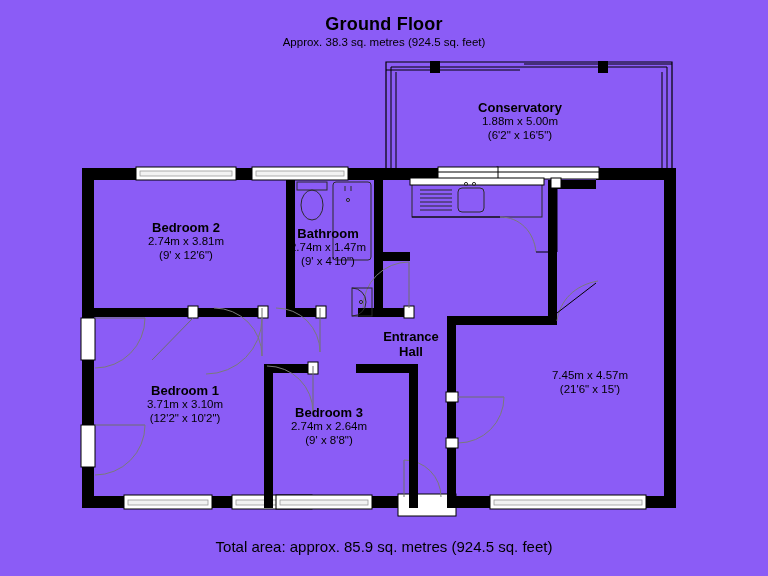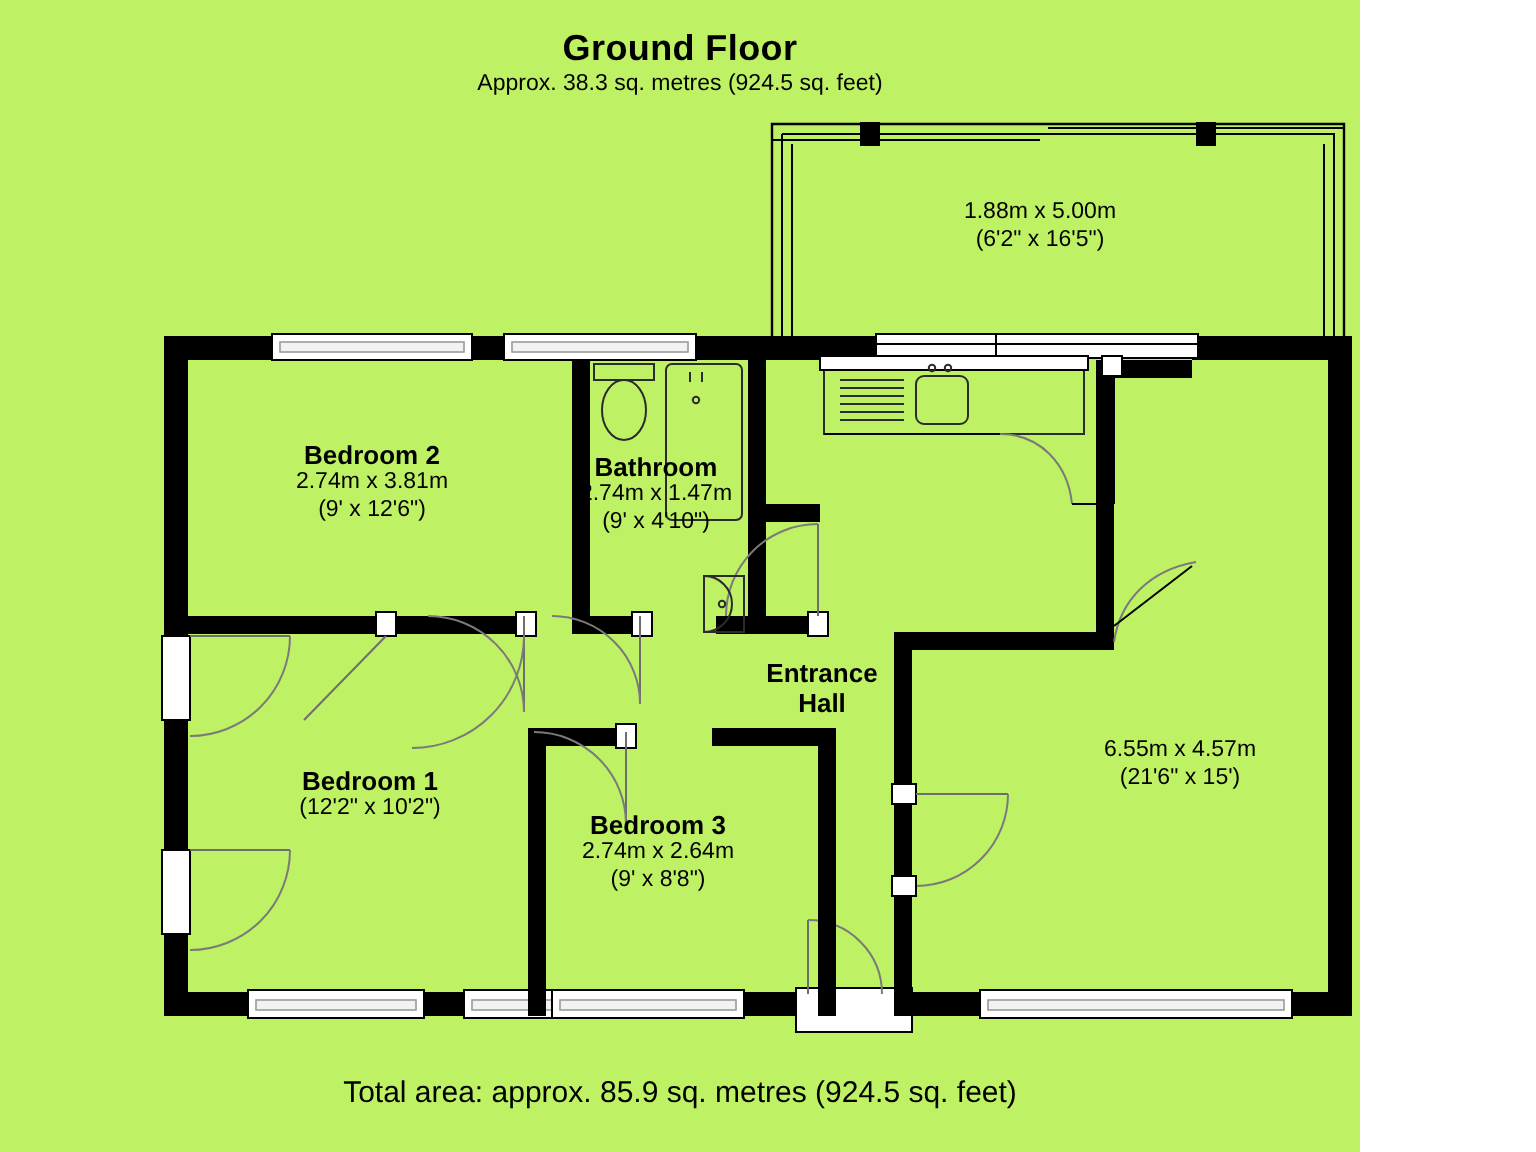--- a/index.html
+++ b/index.html
@@ -1,18 +1,18 @@
 <!DOCTYPE html>
 <html><head>
 <meta charset="utf-8">
 <style>
   html,body{margin:0;padding:0;background:#ffffff;}
   body{width:768px;height:576px;overflow:hidden;
        font-family:"Liberation Sans","DejaVu Sans",sans-serif;color:#000;}
-  #page{position:relative;width:680px;height:576px;background:#bef264;}
+  #page{position:relative;width:768px;height:576px;background:#8b5cf6;}
 
   .hdr{position:absolute;left:0;right:0;text-align:center;}
   #plan-title{top:14px;font-size:18px;font-weight:bold;letter-spacing:.2px;}
   #plan-subtitle{top:36px;font-size:11.5px;}
   #plan-footer{top:538px;font-size:15px;}
 
   svg{position:absolute;left:0;top:0;width:768px;height:576px;}
 
   .wall{fill:#000;}
   .thinline{fill:none;stroke:#000;stroke-width:1;}
@@ -267,37 +267,39 @@
   </div>
 
   <div class="lbl" style="left:268px;top:226px;width:120px;">
     <div class="rn">Bathroom</div>
     <div class="dim">2.74m x 1.47m</div>
     <div class="dim">(9' x 4'10")</div>
   </div>
 
 
   <div class="lbl" style="left:420px;top:100px;width:200px;">
+    <div class="rn">Conservatory</div>
     <div class="dim">1.88m x 5.00m</div>
     <div class="dim">(6'2" x 16'5")</div>
   </div>
 
   <div class="lbl" style="left:100px;top:383px;width:170px;">
     <div class="rn">Bedroom 1</div>
+    <div class="dim">3.71m x 3.10m</div>
     <div class="dim">(12'2" x 10'2")</div>
   </div>
 
   <div class="lbl" style="left:244px;top:405px;width:170px;">
     <div class="rn">Bedroom 3</div>
     <div class="dim">2.74m x 2.64m</div>
     <div class="dim">(9' x 8'8")</div>
   </div>
 
   <div class="lbl" style="left:495px;top:369px;width:190px;">
-    <div class="dim">6.55m x 4.57m</div>
+    <div class="dim">7.45m x 4.57m</div>
     <div class="dim">(21'6" x 15')</div>
   </div>
 
   <div class="lbl hall" style="left:352px;top:329px;width:118px;">
     <div class="rn">Entrance</div>
     <div class="rn">Hall</div>
   </div>
 
   <div class="hdr" id="plan-footer">Total area: approx. 85.9 sq. metres (924.5 sq. feet)</div>
 

